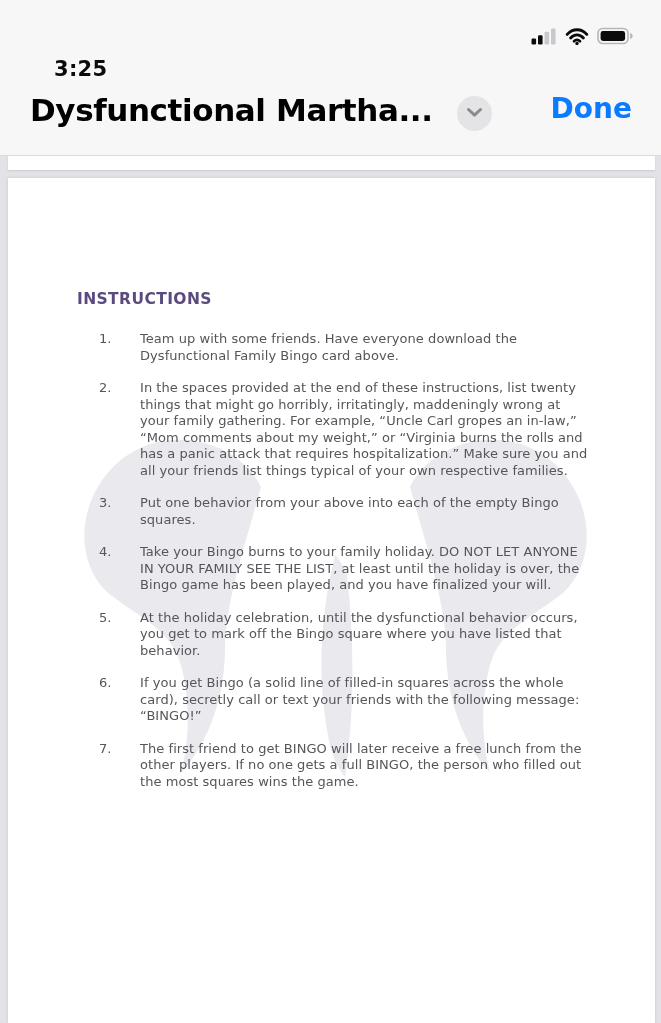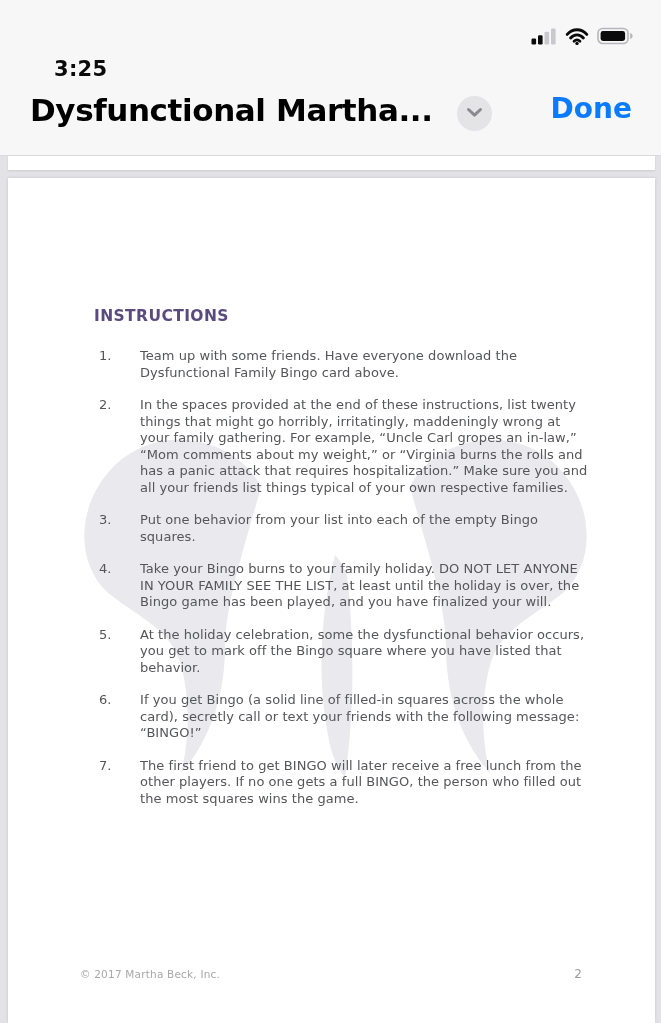--- a/index.html
+++ b/index.html
@@ -19,21 +19,21 @@
     background:#e4e4e7;border:none;display:flex;align-items:center;justify-content:center;cursor:pointer;padding:0;}
   .done-btn{position:absolute;right:29px;top:92px;font-size:28px;font-weight:700;color:#0a7aff;
     background:none;border:none;cursor:pointer;padding:0;font-family:inherit;margin-left:10px;}
   
   .prev-page{position:absolute;top:156px;left:8px;right:6px;height:14px;background:#fff;
     box-shadow:0 1px 2px rgba(0,0,0,.10);}
   .page{position:absolute;top:178px;left:8px;right:6px;bottom:0;background:#fff;
     box-shadow:0 0 3px rgba(0,0,0,.13);}
   .watermark{position:absolute;left:45px;top:247px;width:565px;height:370px;pointer-events:none;}
   .content{position:absolute;left:69px;top:112px;width:515px;}
-  .doc-heading{margin:17px;font-size:15.5px;font-weight:700;color:#5b4a7e;letter-spacing:.4px;}
+  .doc-heading{margin:0;font-size:15.5px;font-weight:700;color:#5b4a7e;letter-spacing:.4px;}
   .instructions{list-style:none;margin:23px 0 0 22px;padding:0;}
   .instructions li{display:flex;margin-bottom:16px;font-size:13px;line-height:16.5px;
     color:#55565a;letter-spacing:.05px;}
   .instructions .num{flex:0 0 21px;}
   .instructions .txt{flex:1;margin-left:20px;}
   .page-footer{position:absolute;left:72px;right:73px;top:789px;display:flex;
     justify-content:space-between;align-items:baseline;}
   .copyright{font-size:10.5px;color:#a8a8a8;letter-spacing:.2px;}
   .page-num{font-size:12px;color:#9b9b9b;}
 </style>
@@ -122,40 +122,36 @@
         <li>
           <span class="num">1.</span>
           <span class="txt">Team up with some friends. Have everyone download the Dysfunctional Family Bingo card above.</span>
         </li>
         <li>
           <span class="num">2.</span>
           <span class="txt">In the spaces provided at the end of these instructions, list twenty things that might go horribly, irritatingly, maddeningly wrong at your family gathering. For example, “Uncle Carl gropes an in-law,” “Mom comments about my weight,” or “Virginia burns the rolls and has a panic attack that requires hospitalization.” Make sure you and all your friends list things typical of your own respective families.</span>
         </li>
         <li>
           <span class="num">3.</span>
-          <span class="txt">Put one behavior from your list into each of the empty Bingo squares.</span>
+          <span class="txt">Put one behavior from your above into each of the empty Bingo squares.</span>
         </li>
         <li>
           <span class="num">4.</span>
           <span class="txt">Take your Bingo burns to your family holiday. DO NOT LET ANYONE IN YOUR FAMILY SEE THE LIST, at least until the holiday is over, the Bingo game has been played, and you have finalized your will.</span>
         </li>
         <li>
           <span class="num">5.</span>
-          <span class="txt">At the holiday celebration, some the dysfunctional behavior occurs, you get to mark off the Bingo square where you have listed that behavior.</span>
+          <span class="txt">At the holiday celebration, until the dysfunctional behavior occurs, you get to mark off the Bingo square where you have listed that behavior.</span>
         </li>
         <li>
           <span class="num">6.</span>
           <span class="txt">If you get Bingo (a solid line of filled-in squares across the whole card), secretly call or text your friends with the following message: “BINGO!”</span>
         </li>
         <li>
           <span class="num">7.</span>
           <span class="txt">The first friend to get BINGO will later receive a free lunch from the other players. If no one gets a full BINGO, the person who filled out the most squares wins the game.</span>
         </li>
       </ol>
     </div>
 
-    <div class="page-footer">
-      <span class="copyright">© 2017 Martha Beck, Inc.</span>
-      <span class="page-num">2</span>
-    </div>
 
   </div>
 </div>
 
 </body></html>

